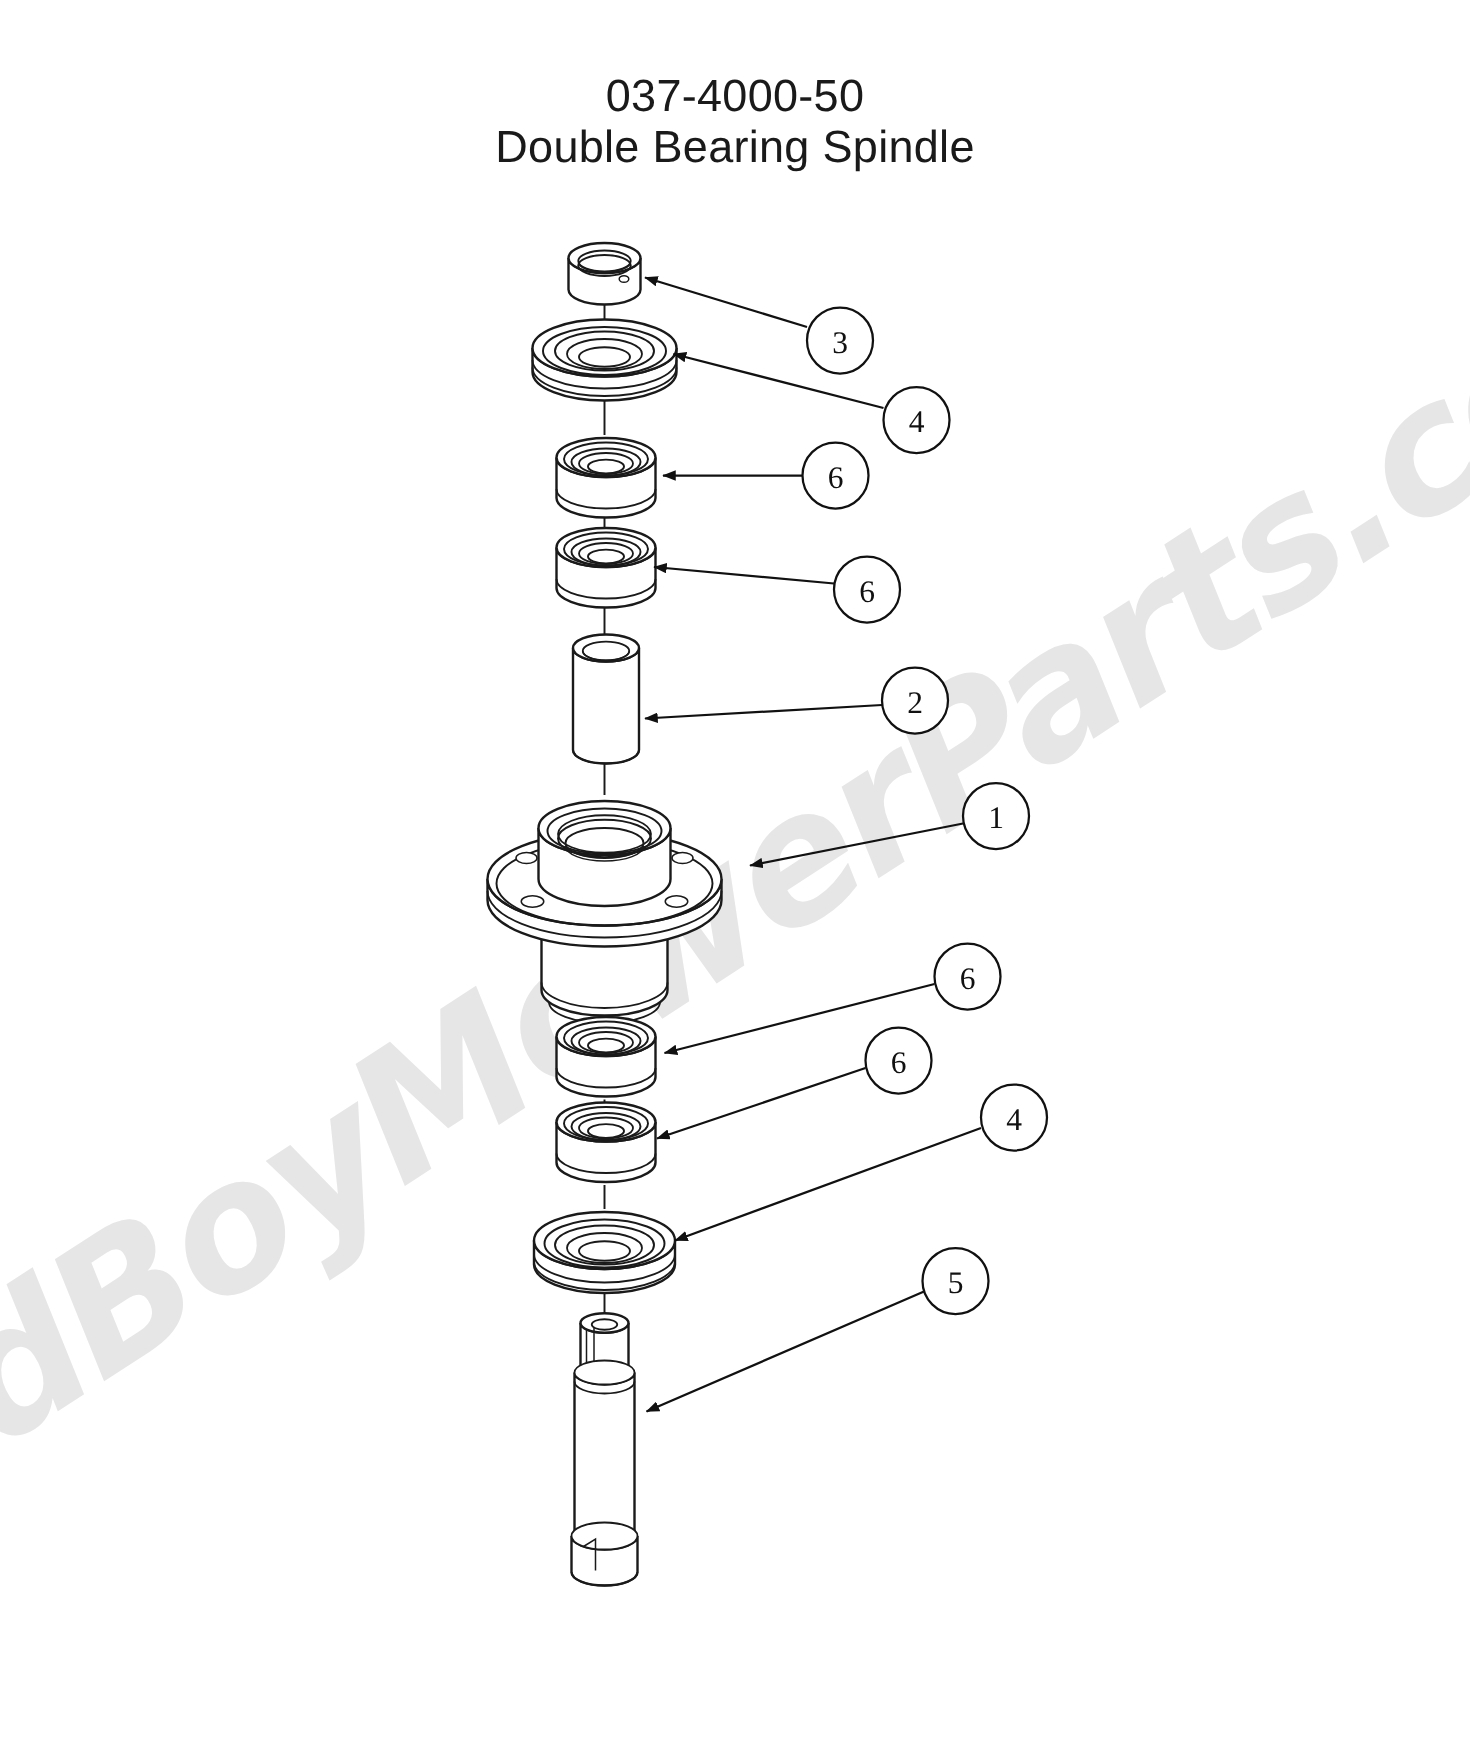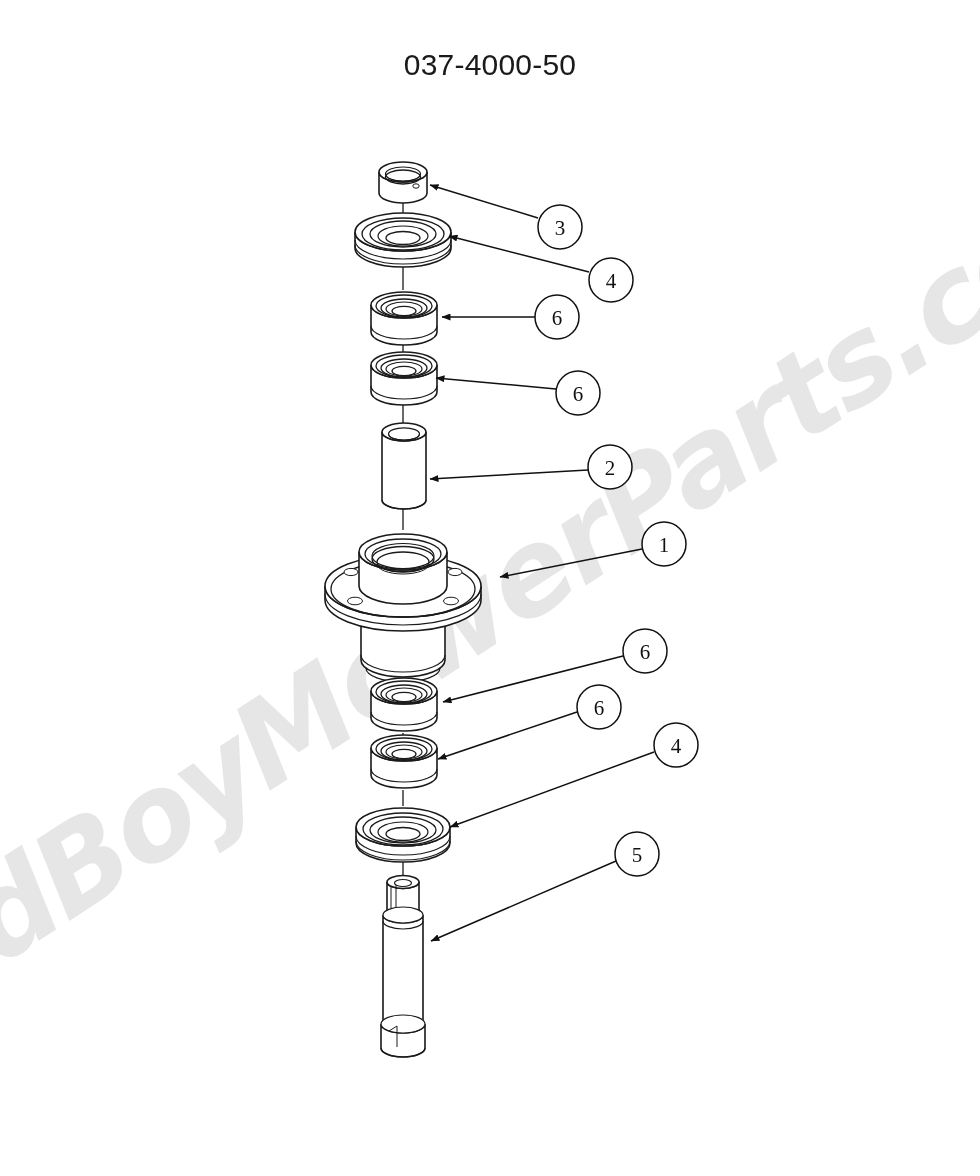--- a/index.html
+++ b/index.html
@@ -25,20 +25,21 @@
   .bubble-txt{font-family:"Liberation Serif","DejaVu Serif",serif;font-size:21px;
       fill:#111;text-anchor:middle;dominant-baseline:central;}
 </style>
 </head>
 <body>
 
 <div id="stage">
 
   <div class="title-block">
     <div class="title-line1">037-4000-50</div>
+    <div class="title-line2">Double Bearing Spindle</div>
   </div>
 
   <svg viewBox="0 0 980 1176" xmlns="http://www.w3.org/2000/svg">
 
     <g transform="rotate(-33 490 600)">
       <text class="wm" x="490" y="640" text-anchor="middle">BadBoyMowerParts.com</text>
     </g>
 
     <g>
       <line class="axis" x1="403" y1="193" x2="403" y2="214"></line>

